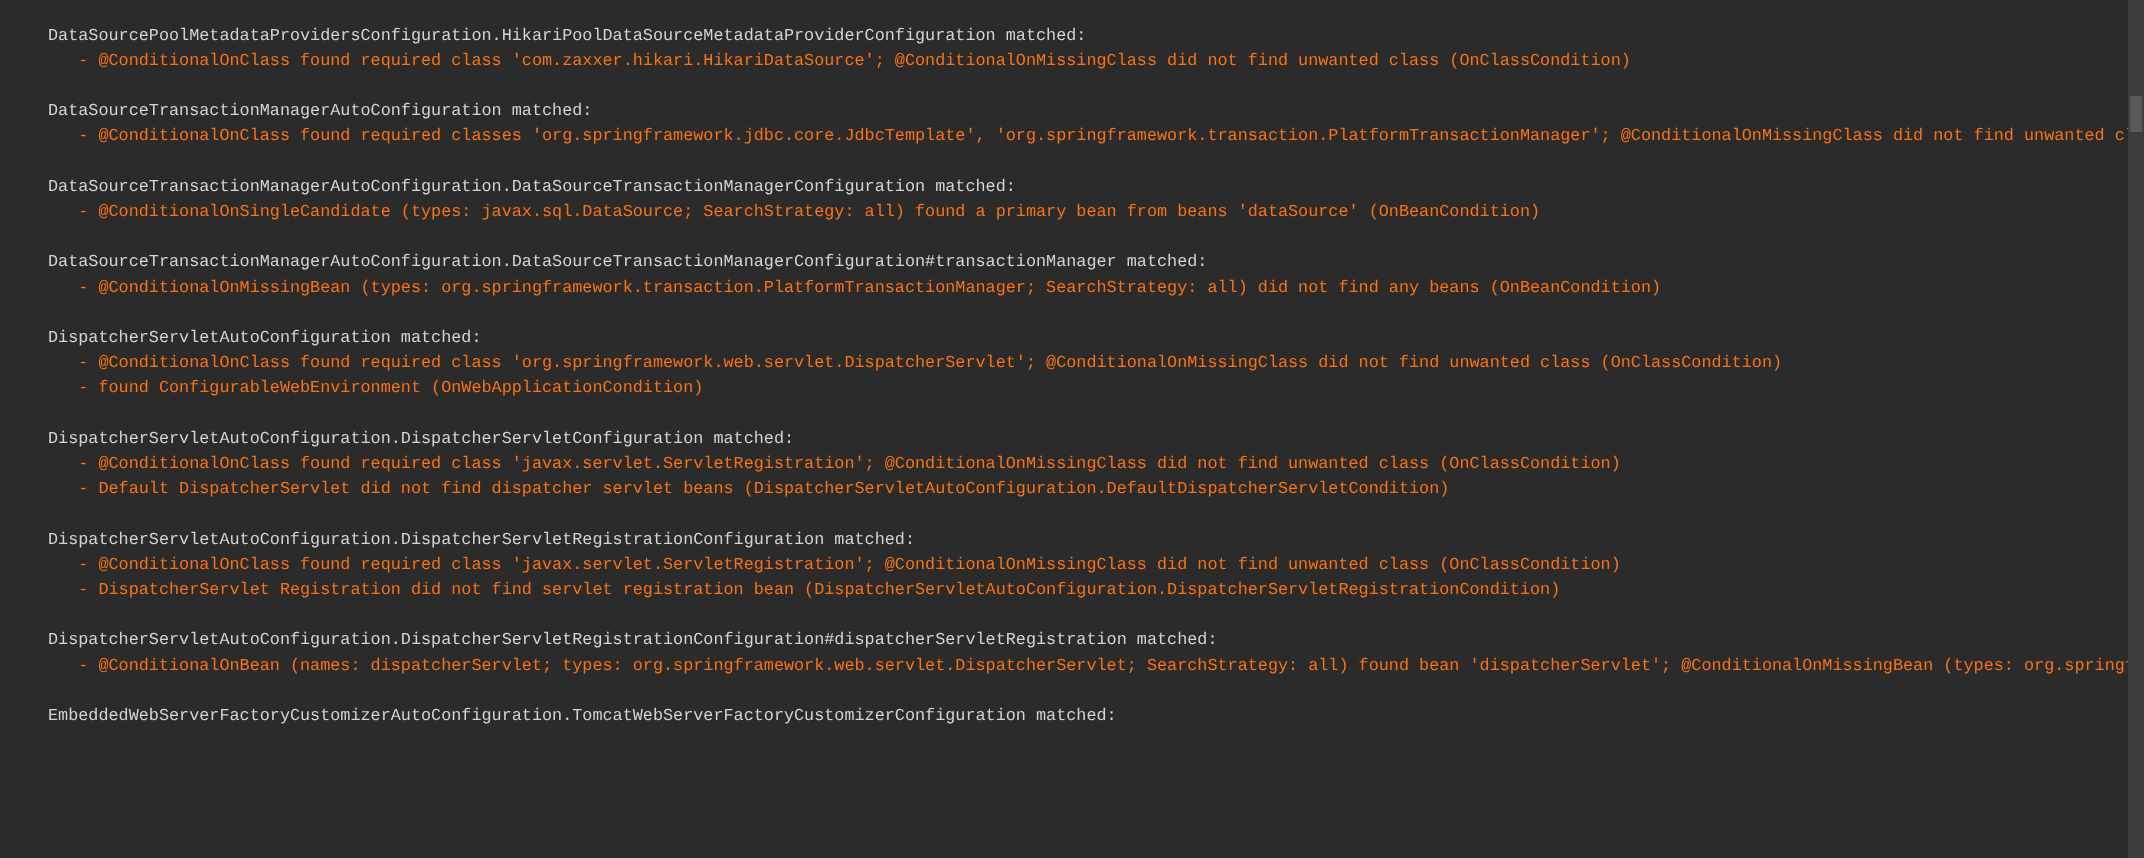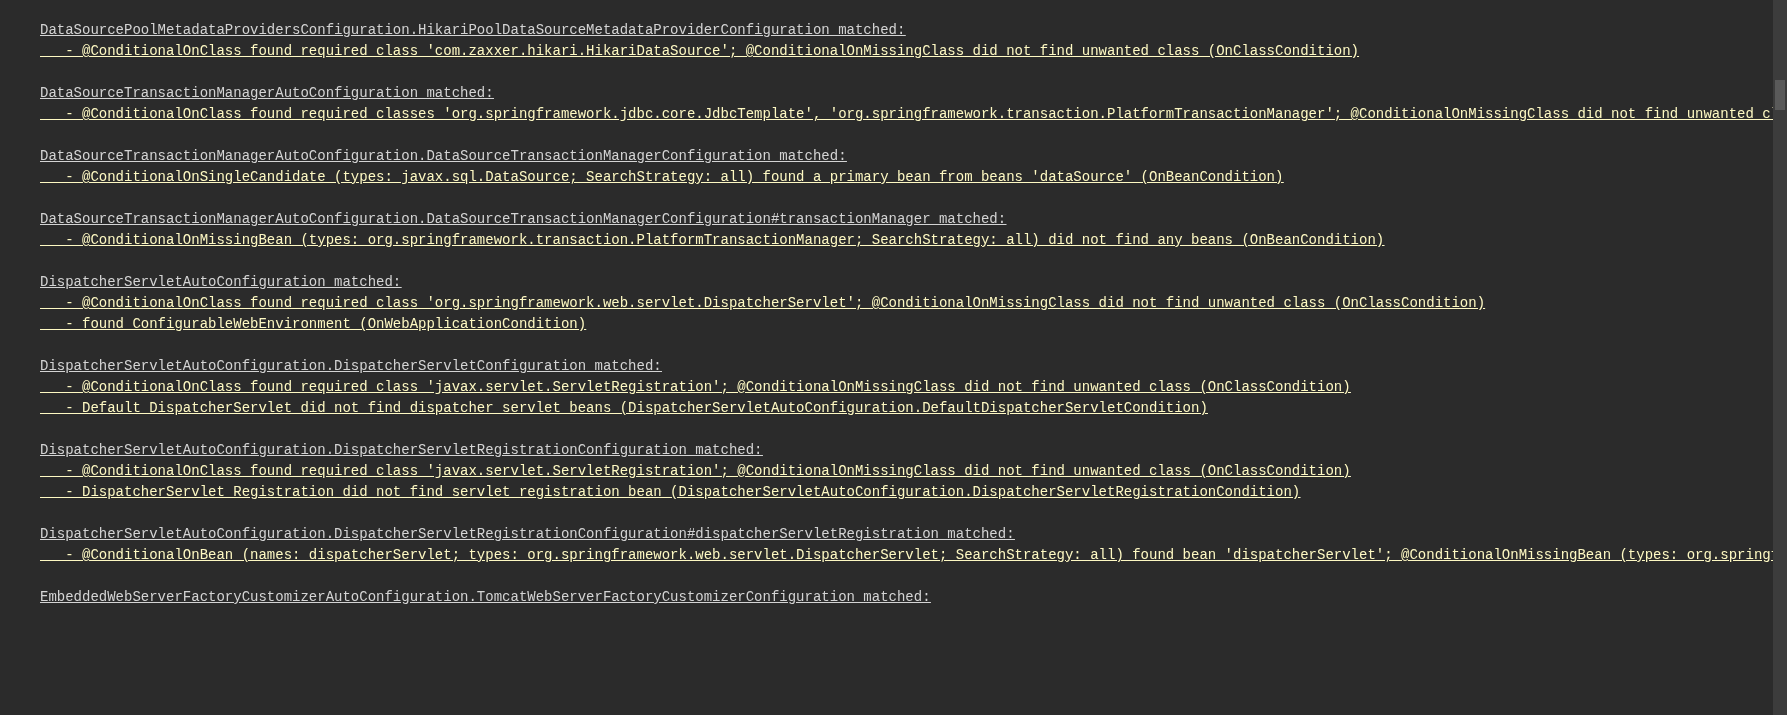--- a/index.html
+++ b/index.html
@@ -1,19 +1,18 @@
 <!DOCTYPE html>
 <html><head>
   <meta charset="utf-8">
   <style>
     * {
       margin: 0;
       padding: 0;
       box-sizing: border-box;
-      text-decoration: underline;
     }
     body {
       background-color: #2b2b2b;
       color: #d4d4d4;
       font-family: 'Consolas', 'Monaco', 'Courier New', monospace;
       font-size: 14px;
       line-height: 1.5;
       overflow-x: hidden;
       white-space: nowrap;
       padding: 20px 0 0 40px;
@@ -21,21 +20,21 @@
     .log-container {
       white-space: pre;
     }
     .log-block {
       margin-bottom: 21px;
     }
     .log-header {
       color: #d4d4d4;
     }
     .log-item {
-      color: #fef9c3;
+      color: #f97316;
       padding-left: 0;
     }
     .scrollbar-track {
       position: fixed;
       right: 0;
       top: 0;
       width: 14px;
       height: 100%;
       background: #3c3c3c;
     }

